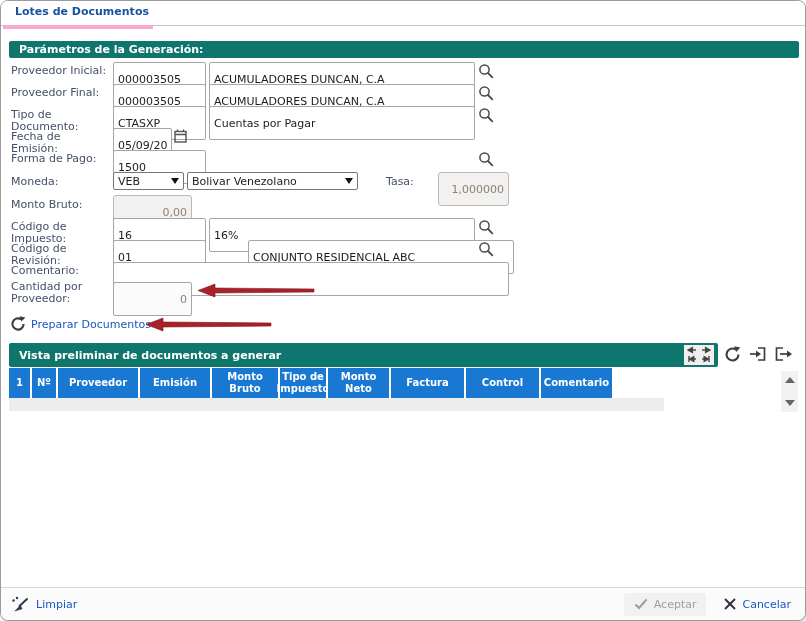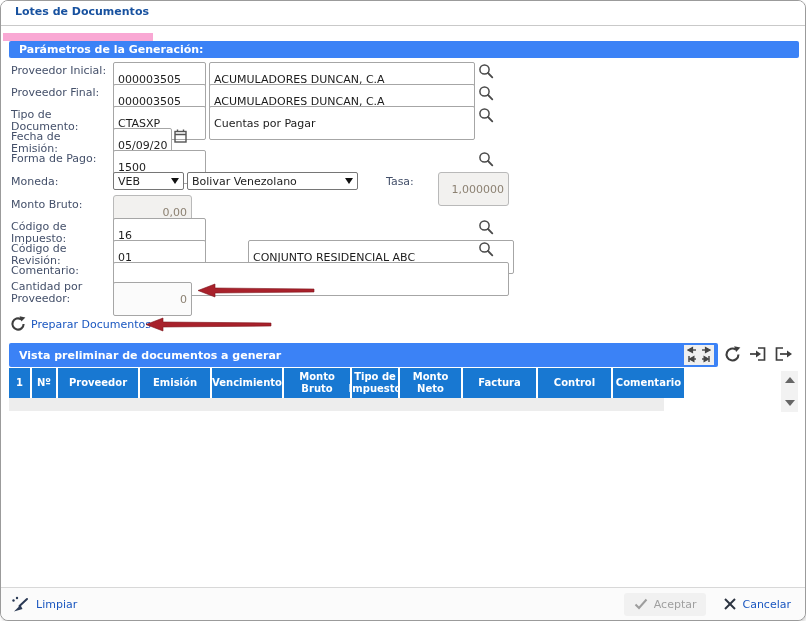--- a/index.html
+++ b/index.html
@@ -1,23 +1,23 @@
 <!DOCTYPE html>
 <html><head>
 <meta charset="utf-8">
 <style>
   html,body{margin:0;padding:0;background:#fff;font-family:"DejaVu Sans","Liberation Sans",sans-serif;}
   .dialog{position:relative;width:806px;height:621px;box-sizing:border-box;border:1px solid #9b9b9b;
           border-radius:8px;background:#fff;overflow:hidden;box-shadow:1px 2px 3px rgba(0,0,0,.15);}
   
   .tabstrip{position:absolute;left:0;top:0;right:0;height:24px;border-bottom:1px solid #c9c9c9;background:#fff;}
-  .tab{position:absolute;left:2px;top:0;height:20px;padding:4px 4px 8px 12px;border-bottom:8px solid #f9a8d4;
+  .tab{position:absolute;left:2px;top:0;height:20px;padding:4px 4px 0 12px;border-bottom:4px solid #f9a8d4;
        color:#17519f;font-size:11px;font-weight:bold;white-space:nowrap;cursor:pointer;}
   
-  .bluebar{position:absolute;background:#3b82f6;border-radius:2px;color:#fff;font-size:11px;font-weight:bold;}
+  .bluebar{position:absolute;background:#0f766e;border-radius:2px;color:#fff;font-size:11px;font-weight:bold;}
   .param-bar{left:8px;top:40px;width:790px;height:17px;line-height:17px;padding-left:10px;box-sizing:border-box;}
   
   .lbl{position:absolute;left:10px;width:98px;color:#44506a;font-size:11px;line-height:12px;}
   .inp{position:absolute;height:17px;box-sizing:border-box;border:1px solid #a6a6a6;border-radius:2px;
        font-family:inherit;font-size:11px;color:#1c1c1c;padding:16px 4px;background:#fff;}
   .inp.dis{background:#f2f1ef;border-color:#b9b9b9;color:#8c8172;text-align:right;border-radius:3px;}
   .inp.num{text-align:right;color:#8c8172;}
   .sel{position:absolute;height:18px;box-sizing:border-box;border:1px solid #767676;border-radius:2px;background:#fff;
        font-size:11px;color:#1c1c1c;display:flex;align-items:center;padding:0 4px;cursor:pointer;}
   .sel .caret{margin-left:auto;width:0;height:0;border-left:4px solid transparent;border-right:4px solid transparent;
@@ -117,20 +117,21 @@
     <span class="caret"></span>
   </div>
   <span class="lbl" style="left:385px;width:45px;top:175px">Tasa:</span>
   <input class="inp dis" style="left: 437px; top: 171px; width: 71px;" readonly="" value="1,000000">
 
   <span class="lbl" style="top:198px">Monto Bruto:</span>
   <input class="inp dis" style="left: 112px; top: 194px; width: 79px;" readonly="" value="0,00">
 
   <span class="lbl" style="top:220px">Código de Impuesto:</span>
   <input class="inp" style="left: 112px; top: 217px; width: 93px;" value="16">
+  <input class="inp" style="left: 208px; top: 217px; width: 266px;" value="16%">
   <button class="lookup" style="left:477px;top:218px">
     <svg width="16" height="16" viewBox="0 0 16 16">
         <circle cx="6.5" cy="6.5" r="4.6" fill="none" stroke="#4a4a4a" stroke-width="1.5"></circle>
         <line x1="10" y1="10" x2="14.3" y2="14.3" stroke="#4a4a4a" stroke-width="1.8" stroke-linecap="round"></line>
       </svg>
   </button>
 
   <span class="lbl" style="top:242px">Código de Revisión:</span>
   <input class="inp" style="left: 112px; top: 239px; width: 93px;" value="01">
   <input class="inp" style="left: 208px; top: 239px; width: 266px; margin-left: 39px;" value="CONJUNTO RESIDENCIAL ABC">
@@ -204,21 +205,20 @@
         <line x1="6" y1="8" x2="14" y2="8" stroke="#3d3d3d" stroke-width="1.7"></line>
         <polygon points="18,8 13,4.6 13,11.4" fill="#3d3d3d"></polygon>
       </svg>
   </button>
 
   <div class="thead">
     <div class="th" style="width:21px">1</div>
     <div class="th" style="width:24px">Nº</div>
     <div class="th" style="width:80px">Proveedor</div>
     <div class="th" style="width:70px">Emisión</div>
-    <div class="th" style="width:70px">Vencimiento</div>
     <div class="th" style="width:66px">Monto Bruto</div>
     <div class="th" style="width:46px">Tipo de Impuesto</div>
     <div class="th" style="width:61px">Monto Neto</div>
     <div class="th" style="width:73px">Factura</div>
     <div class="th" style="width:73px">Control</div>
     <div class="th" style="width:71px">Comentario</div>
   </div>
   <div class="empty-row"></div>
 
   <div class="vscroll">

